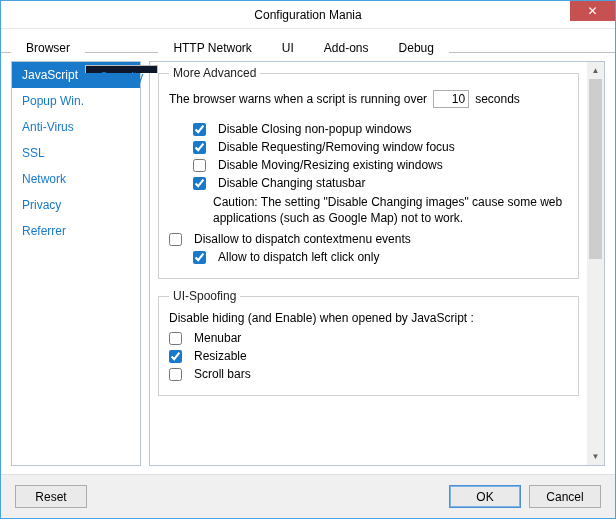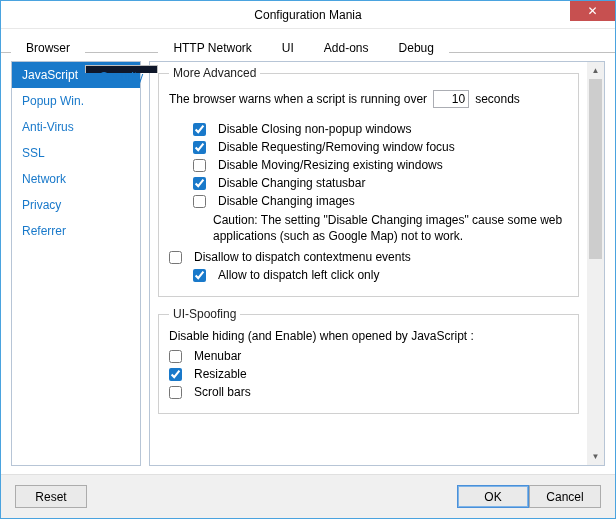--- a/index.html
+++ b/index.html
@@ -170,21 +170,21 @@
   }
   .desc {
     margin: 2px 0 6px 0;
   }
   .footer {
     height: 44px;
     border-top: 1px solid #e0e0e0;
     display: flex;
     align-items: center;
     padding: 0 14px;
-    gap: 0;
+    gap: 8px;
     background: #f0f0f0;
   }
   .footer .spacer { flex: 1; }
   .btn {
     min-width: 72px;
     height: 23px;
     border: 1px solid #acacac;
     background: #eaeaea;
     padding: 0 14px;
     font-family: inherit;
@@ -252,24 +252,20 @@
               <span>Disable Requesting/Removing window focus</span>
             </div>
           <div class="row indent">
               <input type="checkbox" style="">
               <span>Disable Moving/Resizing existing windows</span>
             </div>
           <div class="row indent">
               <input type="checkbox" checked="" style="">
               <span>Disable Changing statusbar</span>
             </div>
-          <div class="row indent">
-              <input type="checkbox" style="">
-              <span>Disable Changing images</span>
-            </div>
 
           <div class="caution">Caution: The setting "Disable Changing images" cause some web applications (such as Google Map) not to work.</div>
 
           <div class="row">
               <input type="checkbox" style="">
               <span>Disallow to dispatch contextmenu events</span>
             </div>
           <div class="row indent">
               <input type="checkbox" checked="" style="">
               <span>Allow to dispatch left click only</span>

